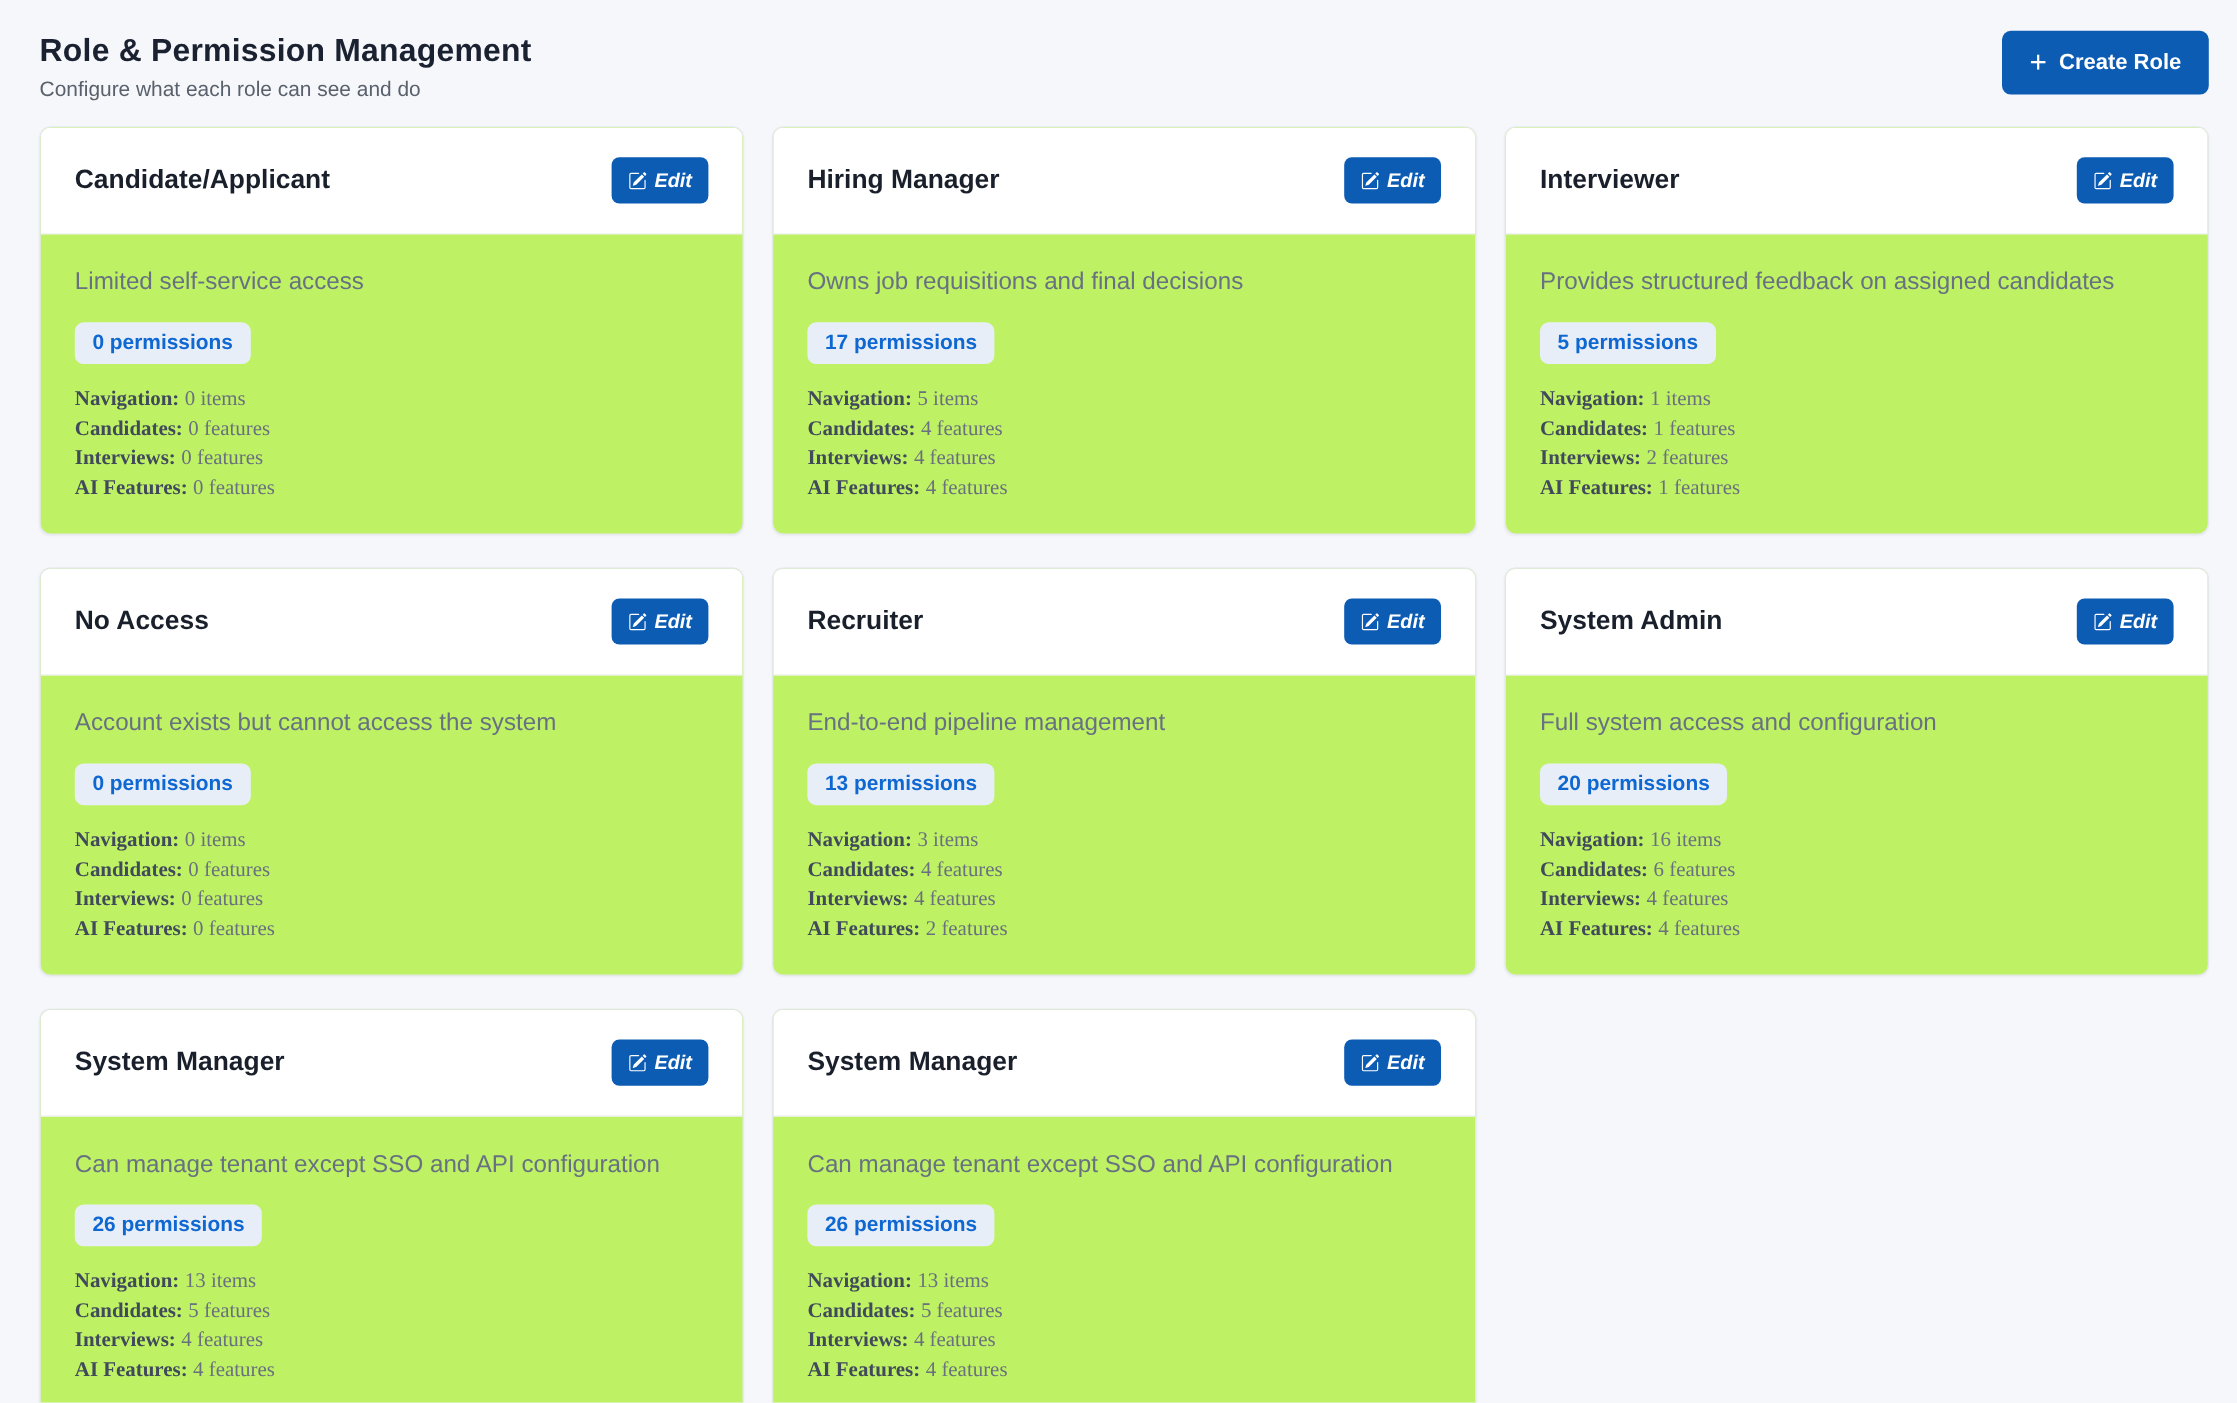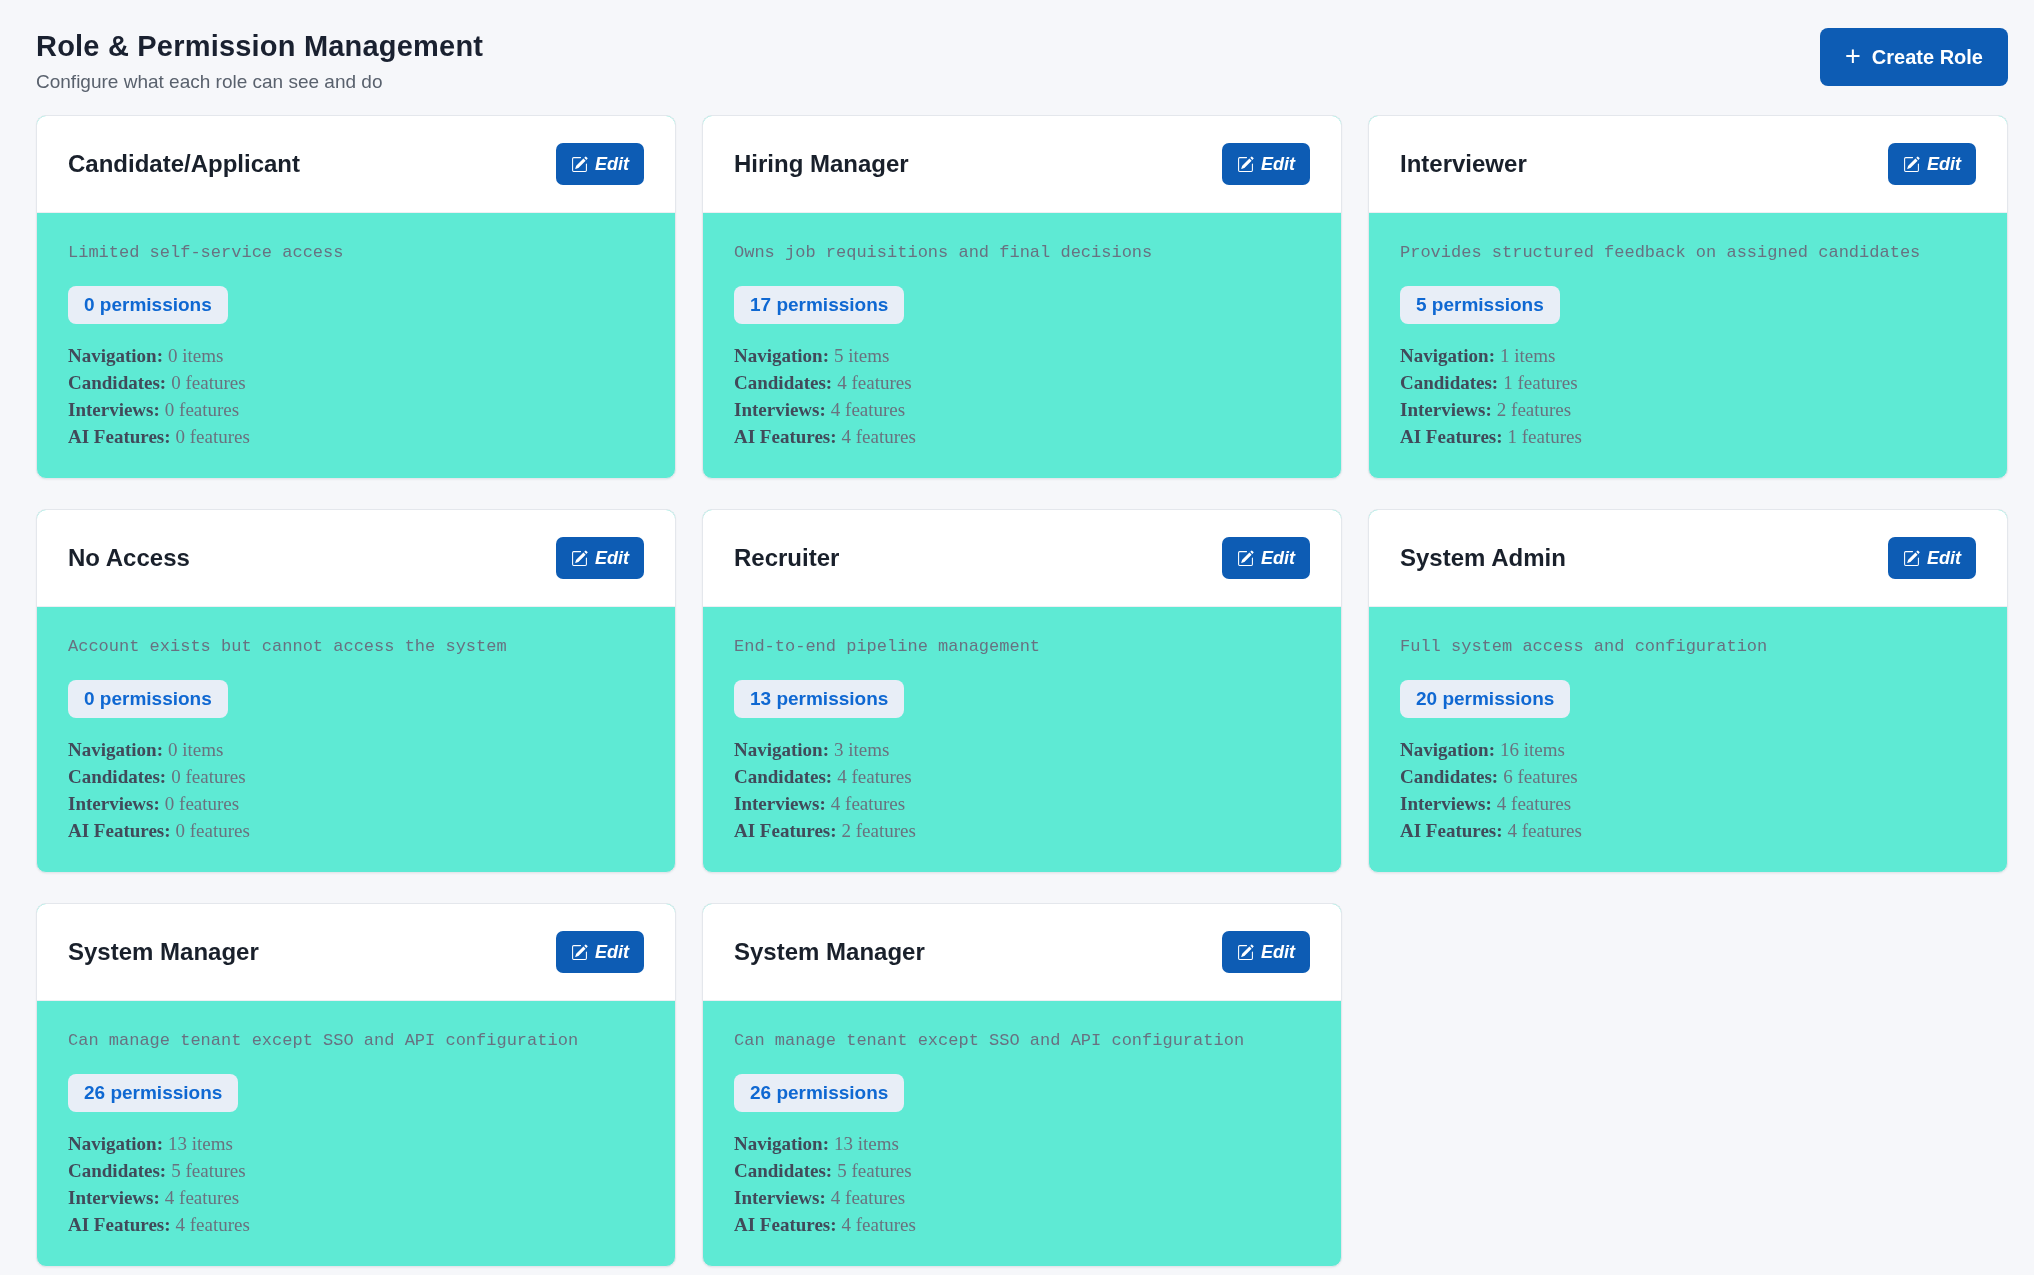--- a/index.html
+++ b/index.html
@@ -22,36 +22,36 @@
   .page-subtitle{font-size:19px;color:#59616d;margin:0;}
   .create-btn{
     height:58px;padding:0 25px;border:none;border-radius:8px;cursor:pointer;
     background:var(--primary);color:#fff;font-size:20px;font-weight:700;
     display:inline-flex;align-items:center;gap:11px;margin-top:2px;
     font-family:inherit;
   }
   .create-btn .plus{font-size:27px;font-weight:400;line-height:1;margin-top:-2px;}
   .grid{display:grid;grid-template-columns:repeat(3,1fr);column-gap:26px;row-gap:30px;margin-top:22px;}
   .card{
-    background:#5eead4;border:1px solid #e4e7ec;border-radius:10px;
+    background:#bef264;border:1px solid #e4e7ec;border-radius:10px;
     box-shadow:0 1px 2px rgba(16,24,40,.05);overflow:hidden;
   }
   .card-header{
     height:97px;padding:0 31px;display:flex;align-items:center;justify-content:space-between;
     border-bottom:1px solid #edeff3;background:#fff;
   }
   .card-title{font-size:24px;font-weight:700;color:#19202b;}
   .edit-btn{
     height:42px;padding:0 15px;border:none;border-radius:7px;cursor:pointer;
     background:var(--primary);color:#fff;font-size:18px;font-weight:700;
     display:inline-flex;align-items:center;gap:7px;font-family:inherit;font-style:italic;
   }
   .edit-btn svg{width:17px;height:17px;flex:0 0 auto;}
   .card-body{padding:30px 31px 28px;}
-  .desc{font-size:17px;color:#687181;margin:0 0 24px;font-family:Liberation Mono, monospace;}
+  .desc{font-size:22px;color:#687181;margin:0 0 24px;}
   .badge{
     display:inline-block;background:var(--badge-bg);color:var(--badge-text);
     font-weight:700;font-size:19px;padding:8px 16px;border-radius:8px;margin-bottom:18px;
   }
   .stats{display:block;font-family:Liberation Serif, serif;}
   .stat-row{font-size:19px;line-height:27px;}
   .stat-label{font-weight:700;color:#414a5a;}
   .stat-value{color:#6a717e;margin-left:5px;}
 </style>
 </head>

